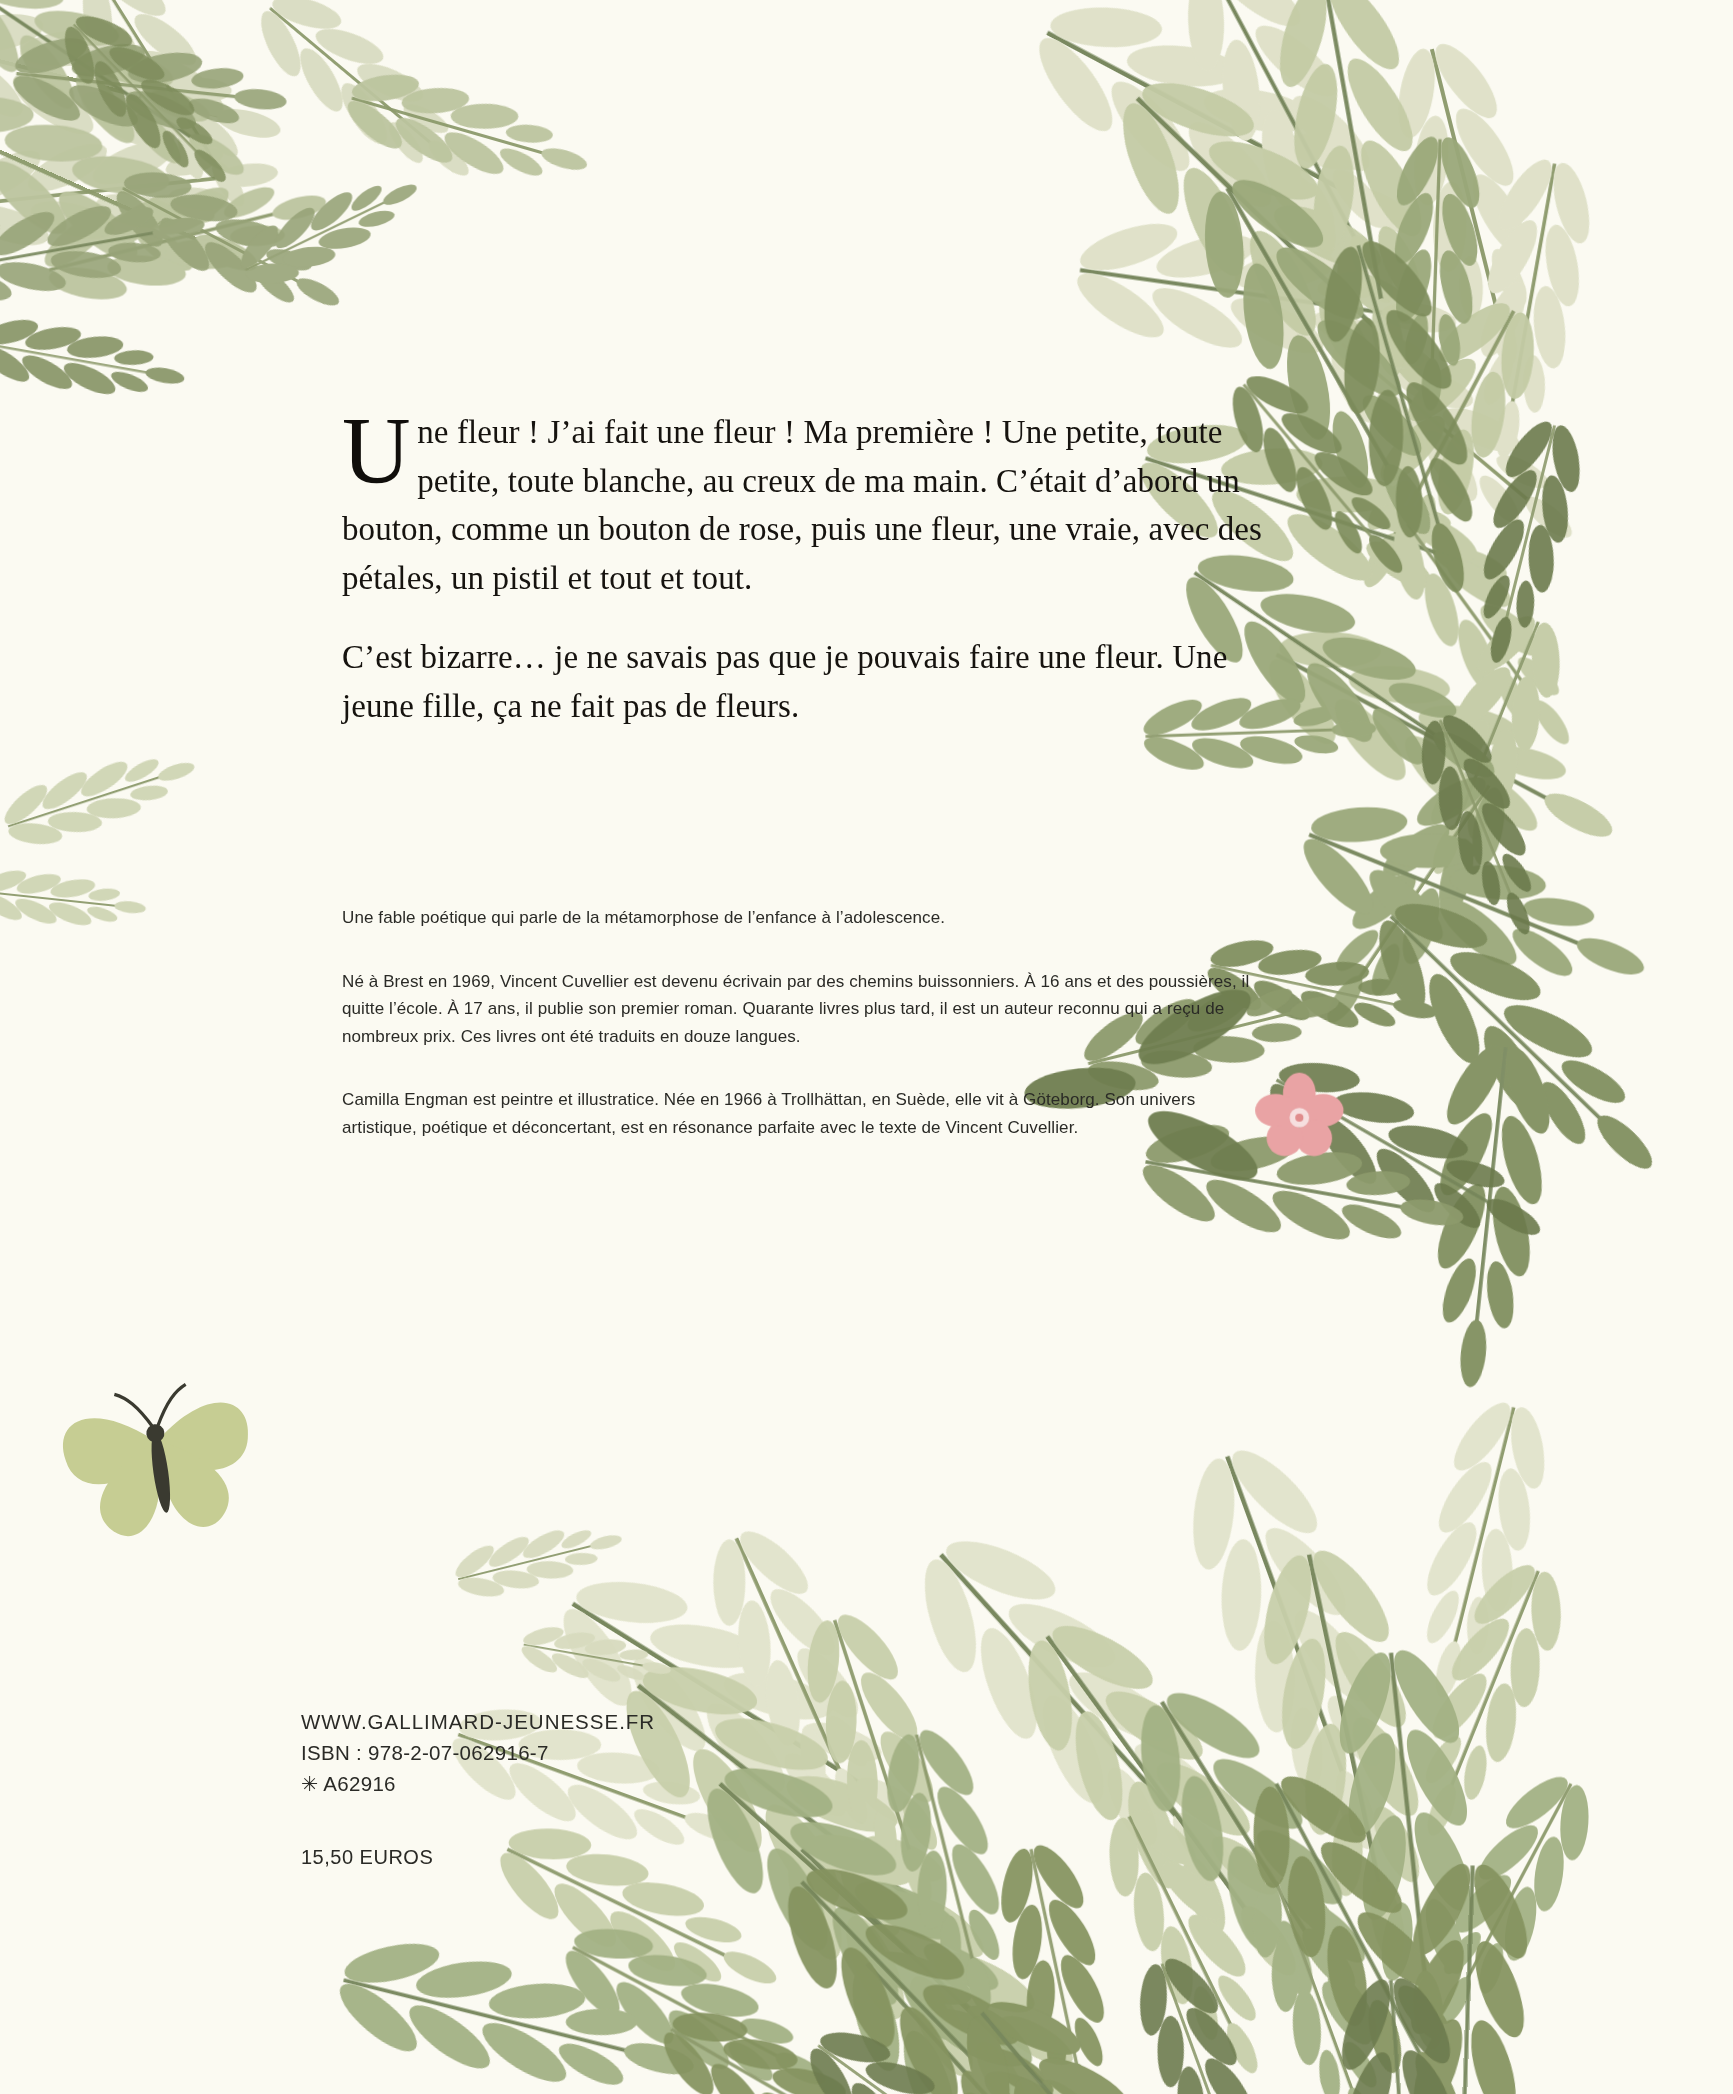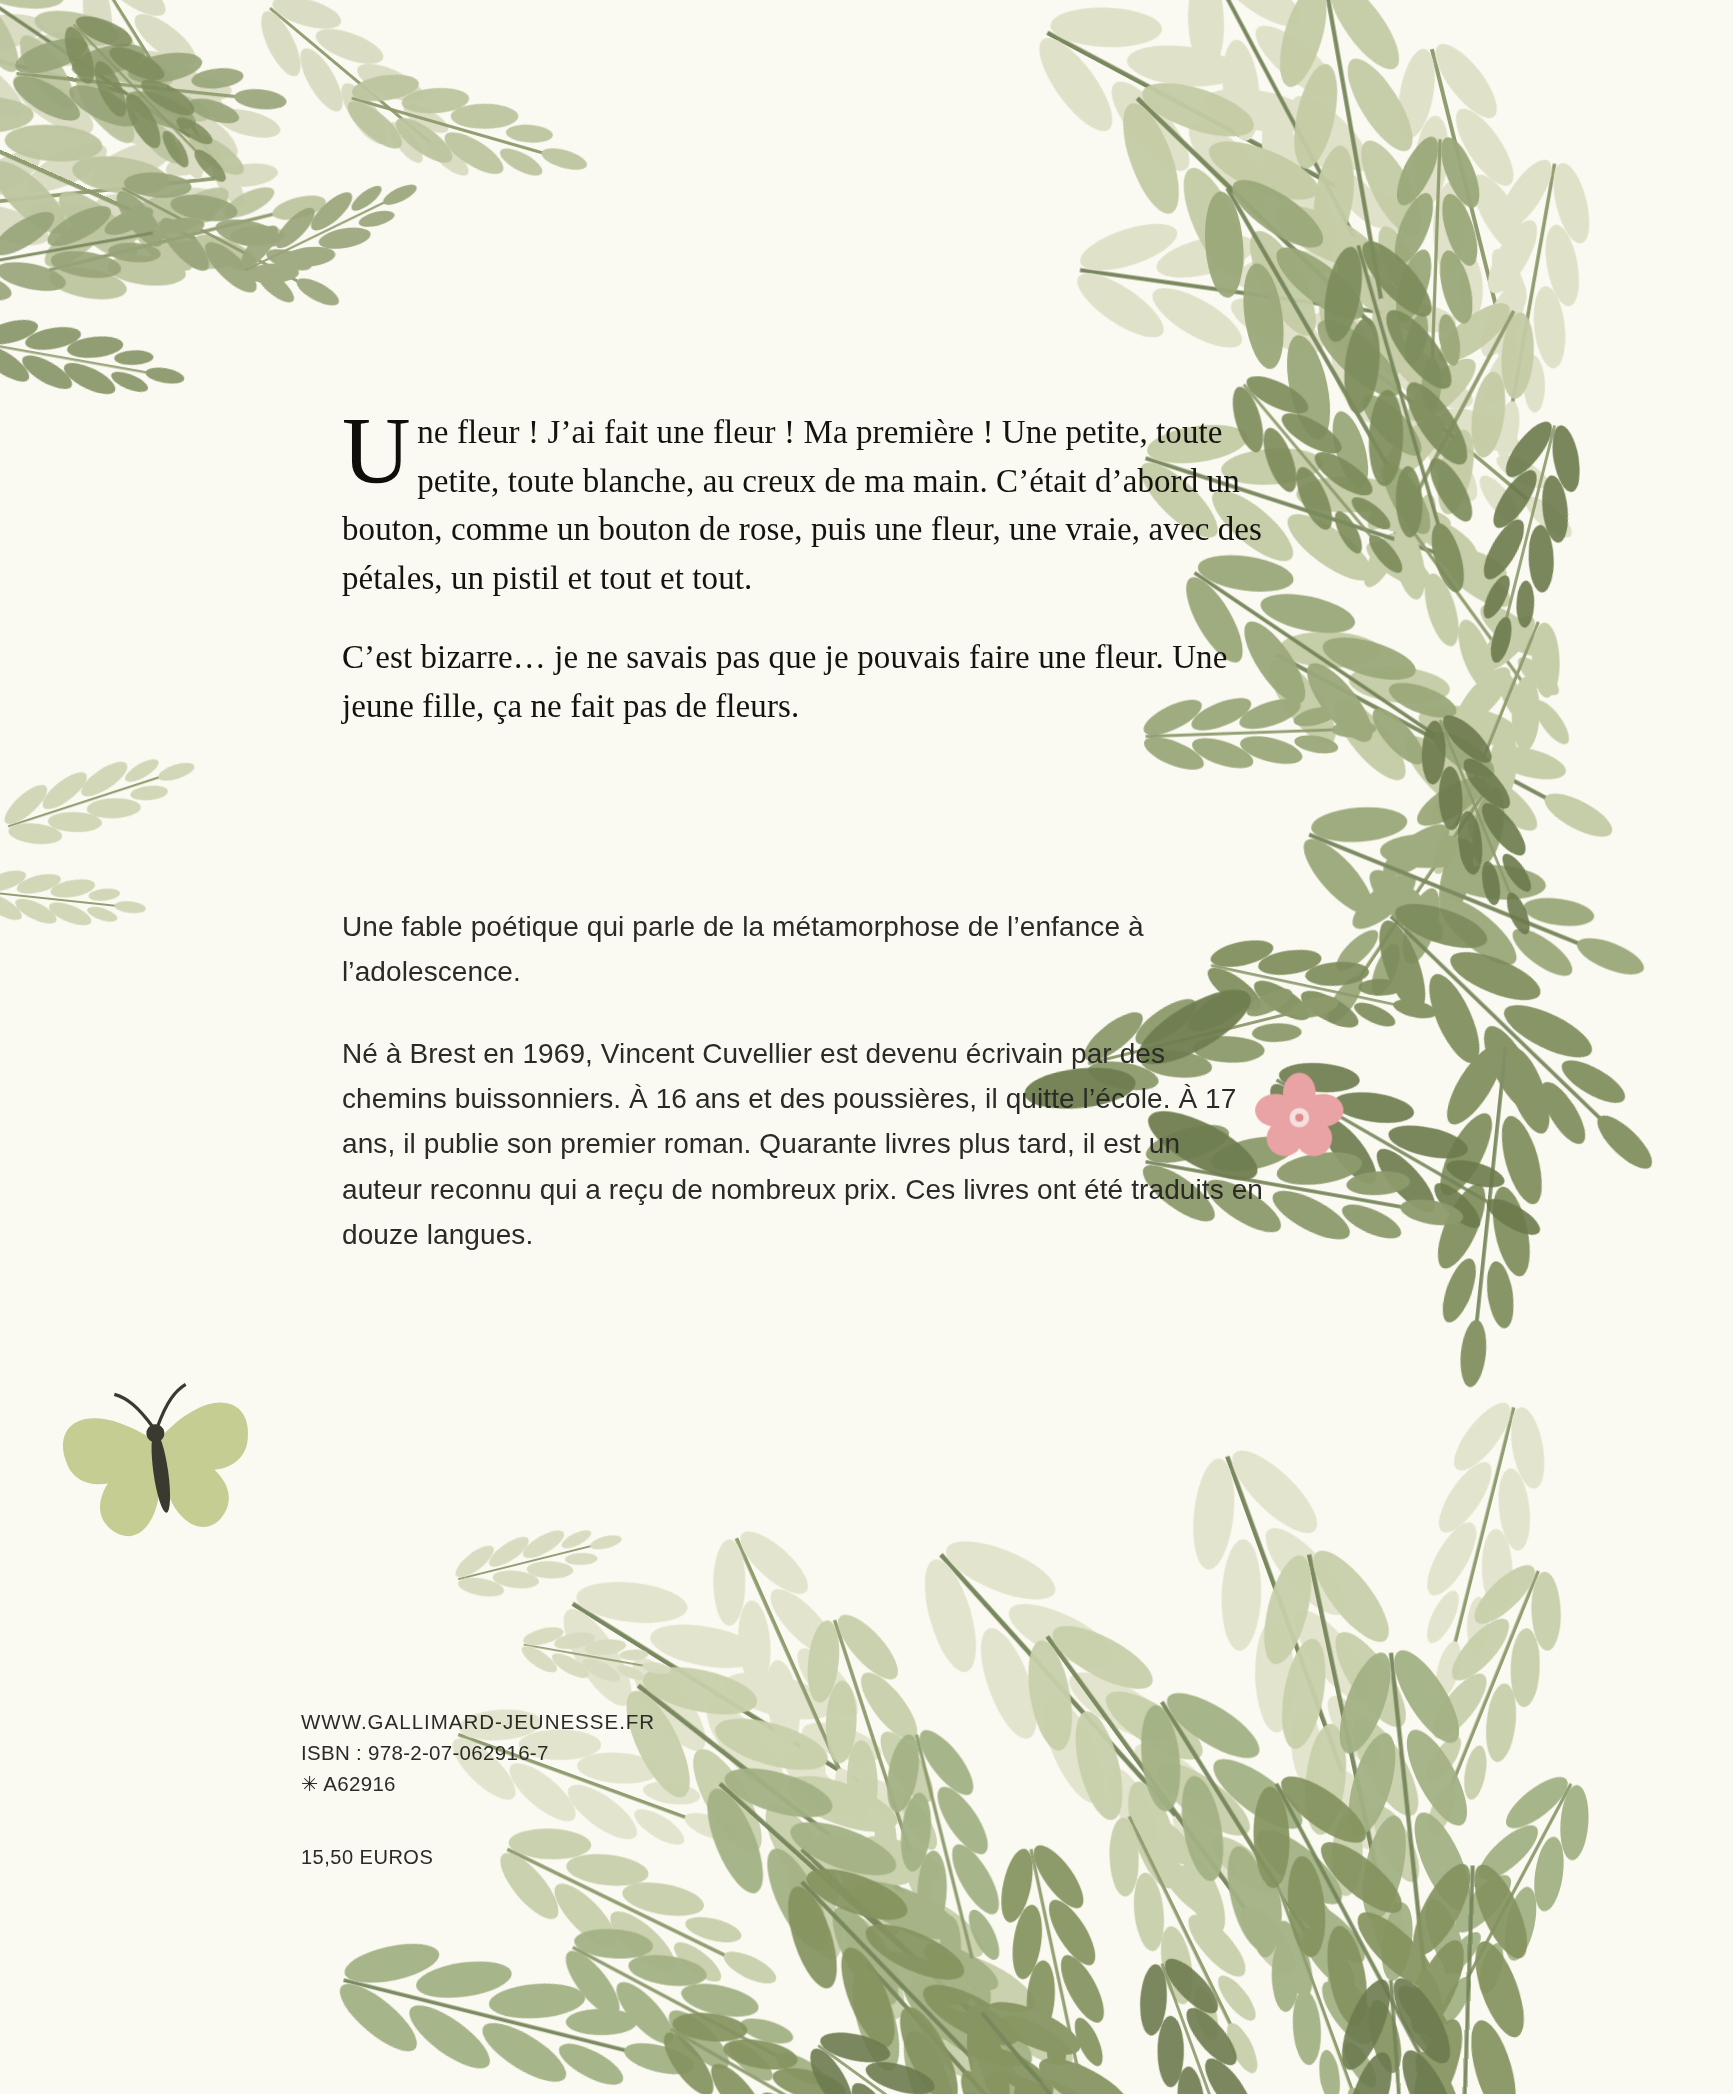--- a/index.html
+++ b/index.html
@@ -60,21 +60,21 @@
 
   .info-block {
     position: absolute;
     left: 342px;
     top: 904px;
     width: 925px;
     z-index: 5;
   }
   .info-para {
     font-family: "Liberation Sans", sans-serif;
-    font-size: 28px;
+    font-size: 17px;
     line-height: 1.62;
     color: #2a2a26;
     margin: 0 0 36px 0;
     letter-spacing: 0.1px;
   }
 
   
   .footer {
     position: absolute;
     left: 260px;
@@ -312,20 +312,21 @@
   <div class="quote-block">
     <p class="quote-para first">
       <span class="dropcap">U</span><span>ne fleur ! J’ai fait une fleur ! Ma première ! Une petite, toute petite, toute blanche, au creux de ma main. C’était d’abord un bouton, comme un bouton de rose, puis une fleur, une vraie, avec des pétales, un pistil et tout et tout.</span>
     </p>
     <p class="quote-para">C’est bizarre… je ne savais pas que je pouvais faire une fleur. Une jeune fille, ça ne fait pas de fleurs.</p>
   </div>
 
   <div class="info-block">
     <p class="info-para">Une fable poétique qui parle de la métamorphose de l’enfance à l’adolescence.</p>
     <p class="info-para">Né à Brest en 1969, Vincent Cuvellier est devenu écrivain par des chemins buissonniers. À 16 ans et des poussières, il quitte l’école. À 17 ans, il publie son premier roman. Quarante livres plus tard, il est un auteur reconnu qui a reçu de nombreux prix. Ces livres ont été traduits en douze langues.</p>
+    <p class="info-para">Camilla Engman est peintre et illustratice. Née en 1966 à Trollhättan, en Suède, elle vit à Göteborg. Son univers artistique, poétique et déconcertant, est en résonance parfaite avec le texte de Vincent Cuvellier.</p>
   </div>
 
   <div class="footer">
     <div class="footer-lines">
       <div class="footer-url">WWW.GALLIMARD-JEUNESSE.FR</div>
       <div>ISBN : 978-2-07-062916-7</div>
       <div class="asterisk-line">✳ A62916</div>
     </div>
     <div class="footer-price">15,50 EUROS</div>
   </div>

